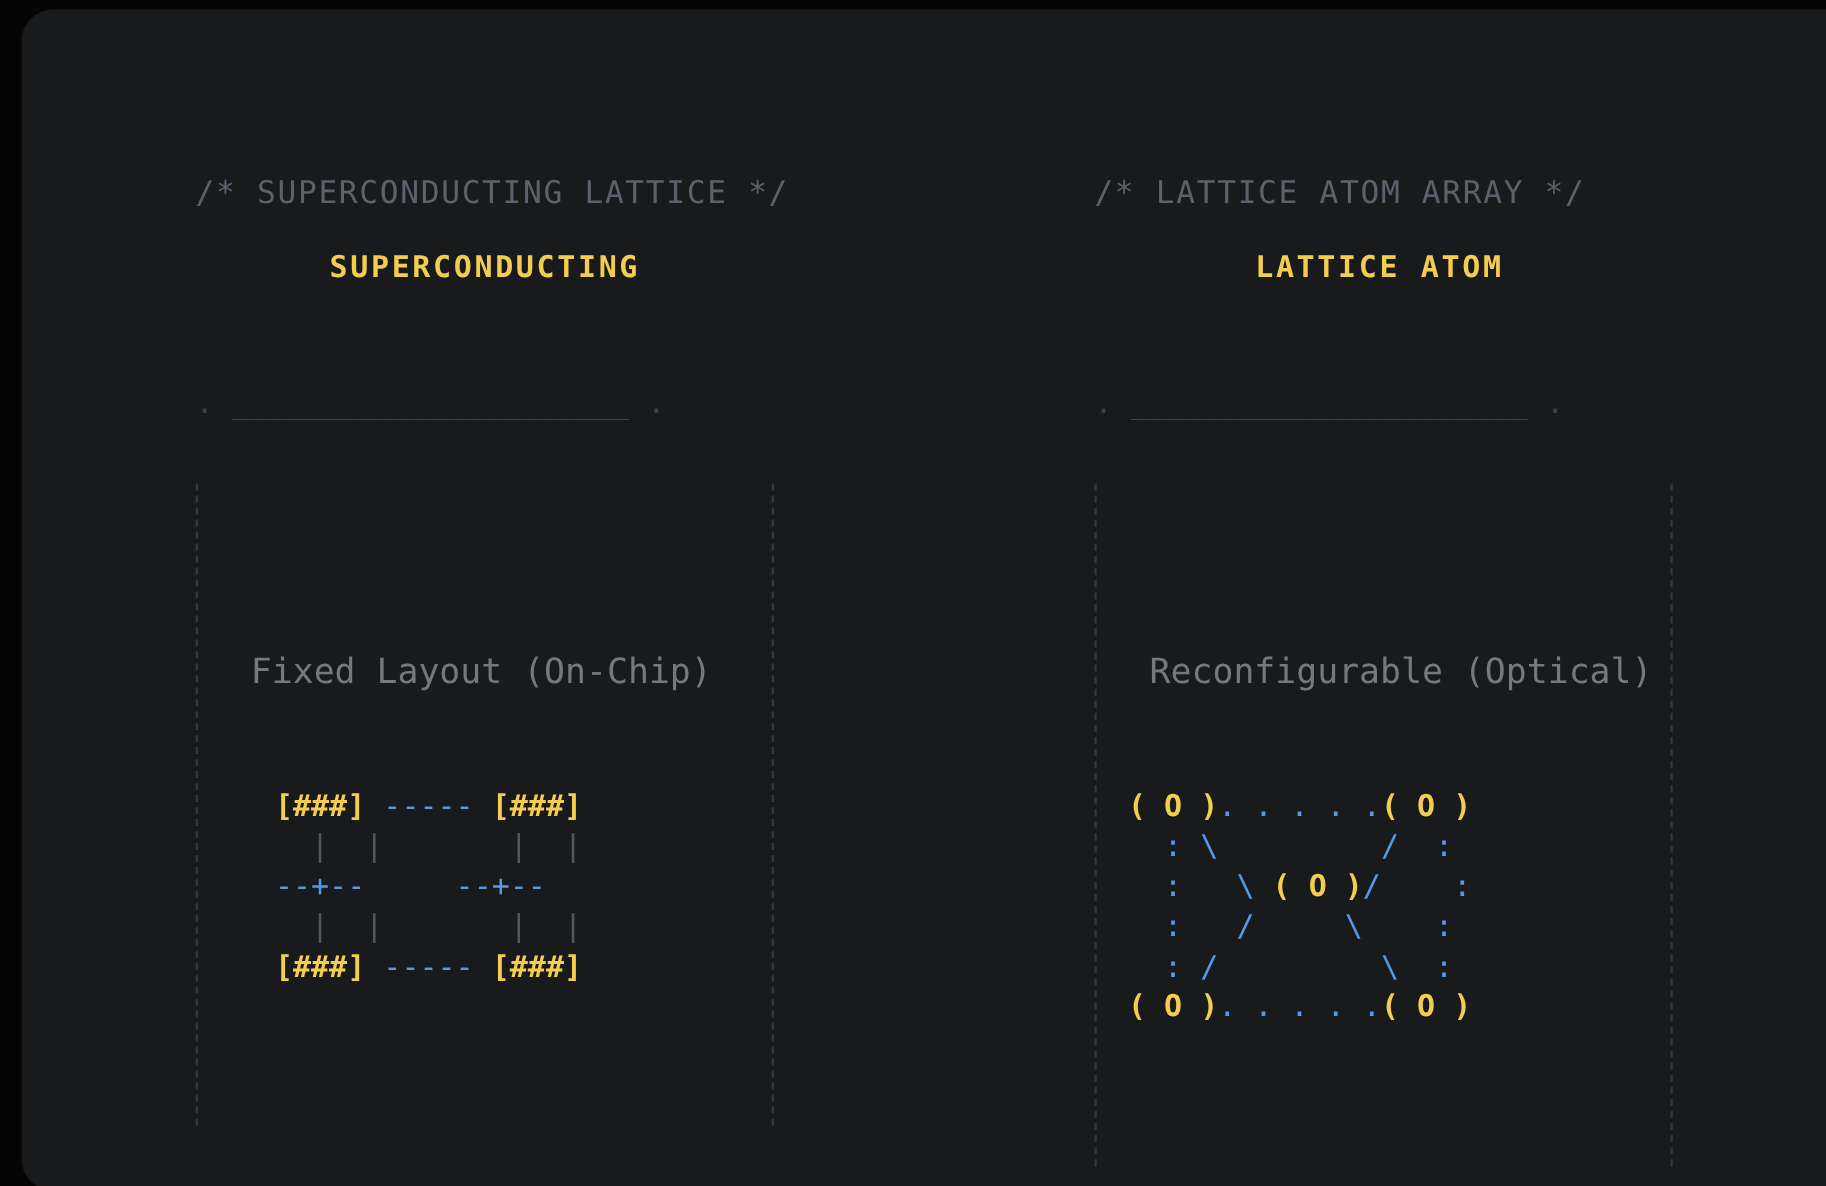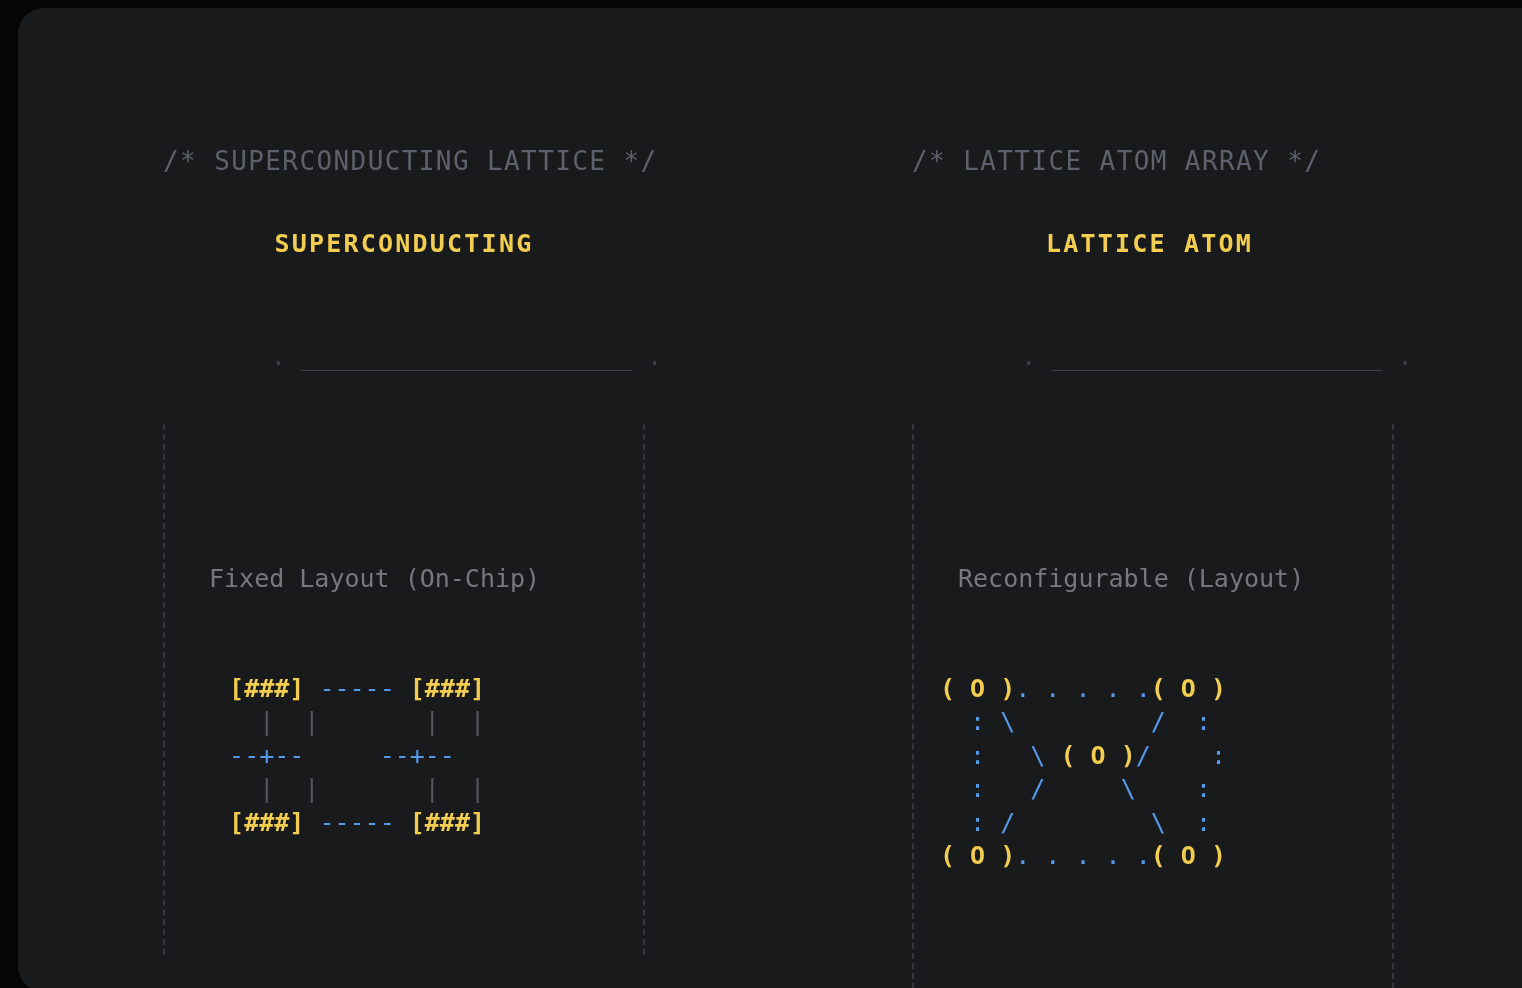--- a/index.html
+++ b/index.html
@@ -51,50 +51,50 @@
   }
 
   
   .col-title {
     color: #f2cd4f;
     font-size: 25px;
     font-weight: bold;
     letter-spacing: 2.2px;
     line-height: 1;
     white-space: pre;
-    margin: 57px 0 0 0;
+    margin: 36px 0 0 0;
   }
   .title-row {
     width: 482px;
     text-align: center;
   }
   .column.right .title-row { width: 475px; }
 
   
   .frame {
     margin-top: 35px;
     color: #3c4049;
     font-size: 25px;
     line-height: 26.5px;
     white-space: pre;
   }
-  .frame .edge { letter-spacing: 0px; display: block; text-align: center; }
+  .frame .edge { letter-spacing: 0px; display: block; }
 
   .frame-body {
     position: relative;
     width: 482px;
   }
 
   .frame-inner {
     padding: 14px 0 10px 0;
   }
 
   .caption {
     color: #75797f;
-    font-size: 25px;
+    font-size: 29px;
     line-height: 1;
     white-space: pre;
     padding-left: 46px;
     margin: 22px 0 0 0;
   }
 
   .art {
     margin-top: 28px;
     font-size: 25px;
     line-height: 33.5px;
@@ -137,21 +137,21 @@
       <div class="comment">/* LATTICE ATOM ARRAY */</div>
 
       <div class="title-row">
         <div class="col-title">LATTICE ATOM</div>
       </div>
 
       <div class="frame">
         <span class="edge">. ______________________ .</span>
         <div class="frame-body">
           <div class="frame-inner">
-            <div class="caption">Reconfigurable (Layout)</div>
+            <div class="caption">Reconfigurable (Optical)</div>
             <div class="art"><div><span class="y">( O )</span><span class="b">. . . . .</span><span class="y">( O )</span></div><div><span class="b">  :</span><span class="g"> </span><span class="b">\</span><span class="g">         </span><span class="b">/</span><span class="b">  :</span></div><div><span class="b">  :</span><span class="g">   </span><span class="b">\</span><span class="g"> </span><span class="y">( O )</span><span class="b">/</span><span class="b">    :</span></div><div><span class="b">  :</span><span class="g">   </span><span class="b">/</span><span class="g">     </span><span class="b">\</span><span class="b">    :</span></div><div><span class="b">  :</span><span class="g"> </span><span class="b">/</span><span class="g">         </span><span class="b">\</span><span class="b">  :</span></div><div><span class="y">( O )</span><span class="b">. . . . .</span><span class="y">( O )</span></div></div>
           </div>
         <div style="position: absolute; top: 0px; bottom: 0px; left: 0px; width: 1px; border-left: 2px dashed rgb(51, 54, 61);"></div><div style="position: absolute; top: 0px; bottom: 0px; right: 0px; width: 1px; border-left: 2px dashed rgb(51, 54, 61);"></div></div>
         
       </div>
 
     </div>
 
   </div>
 </div>

